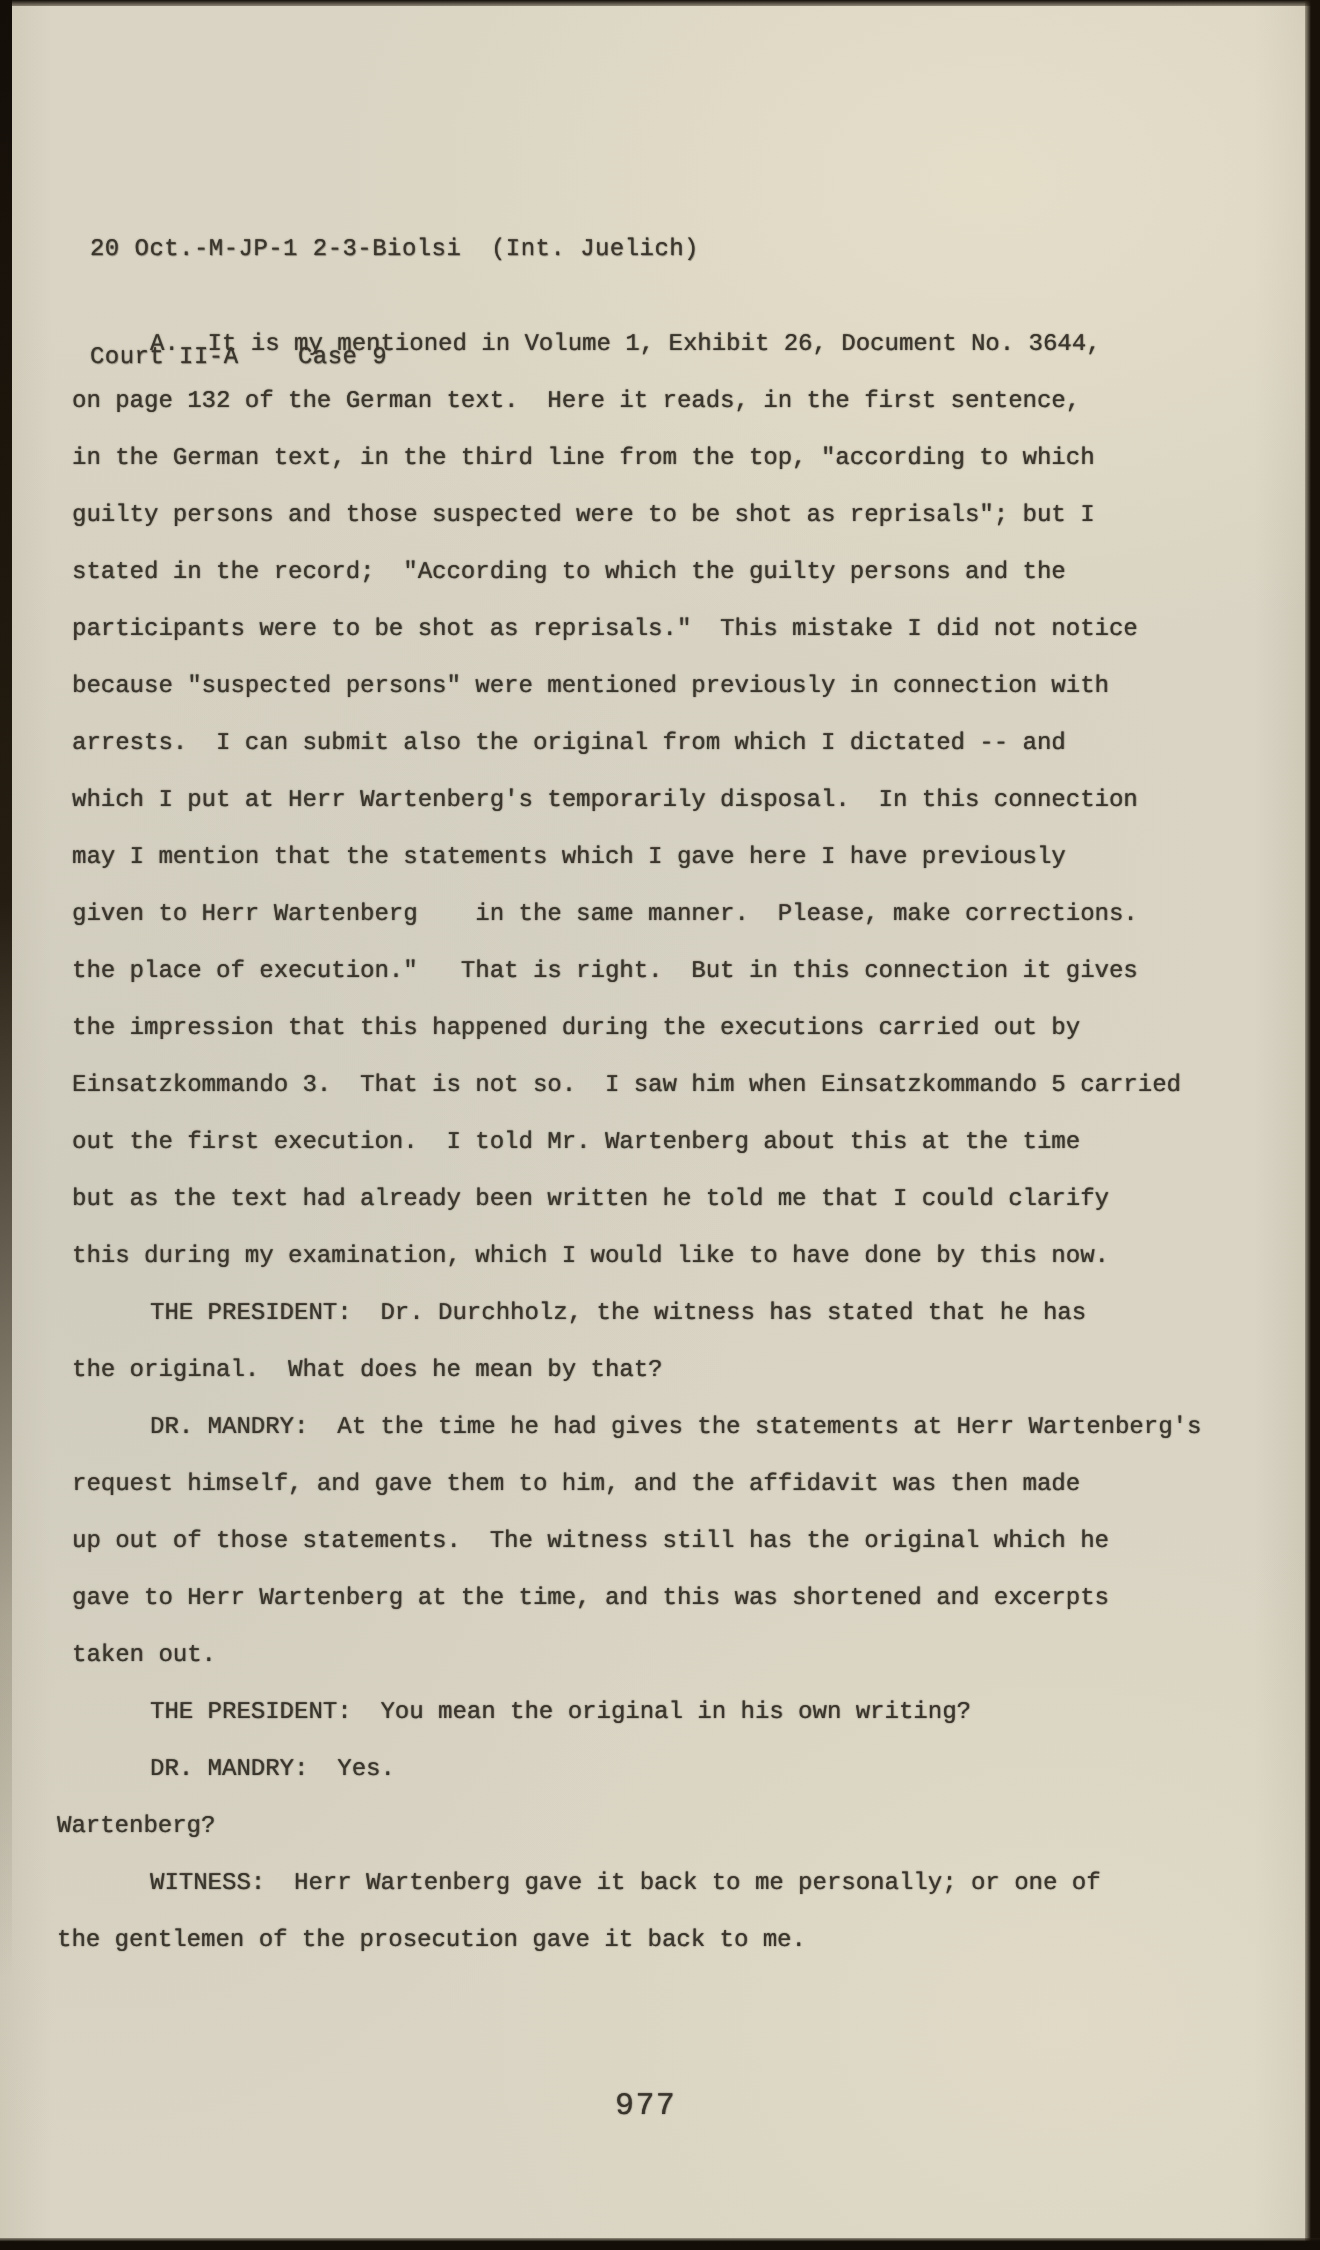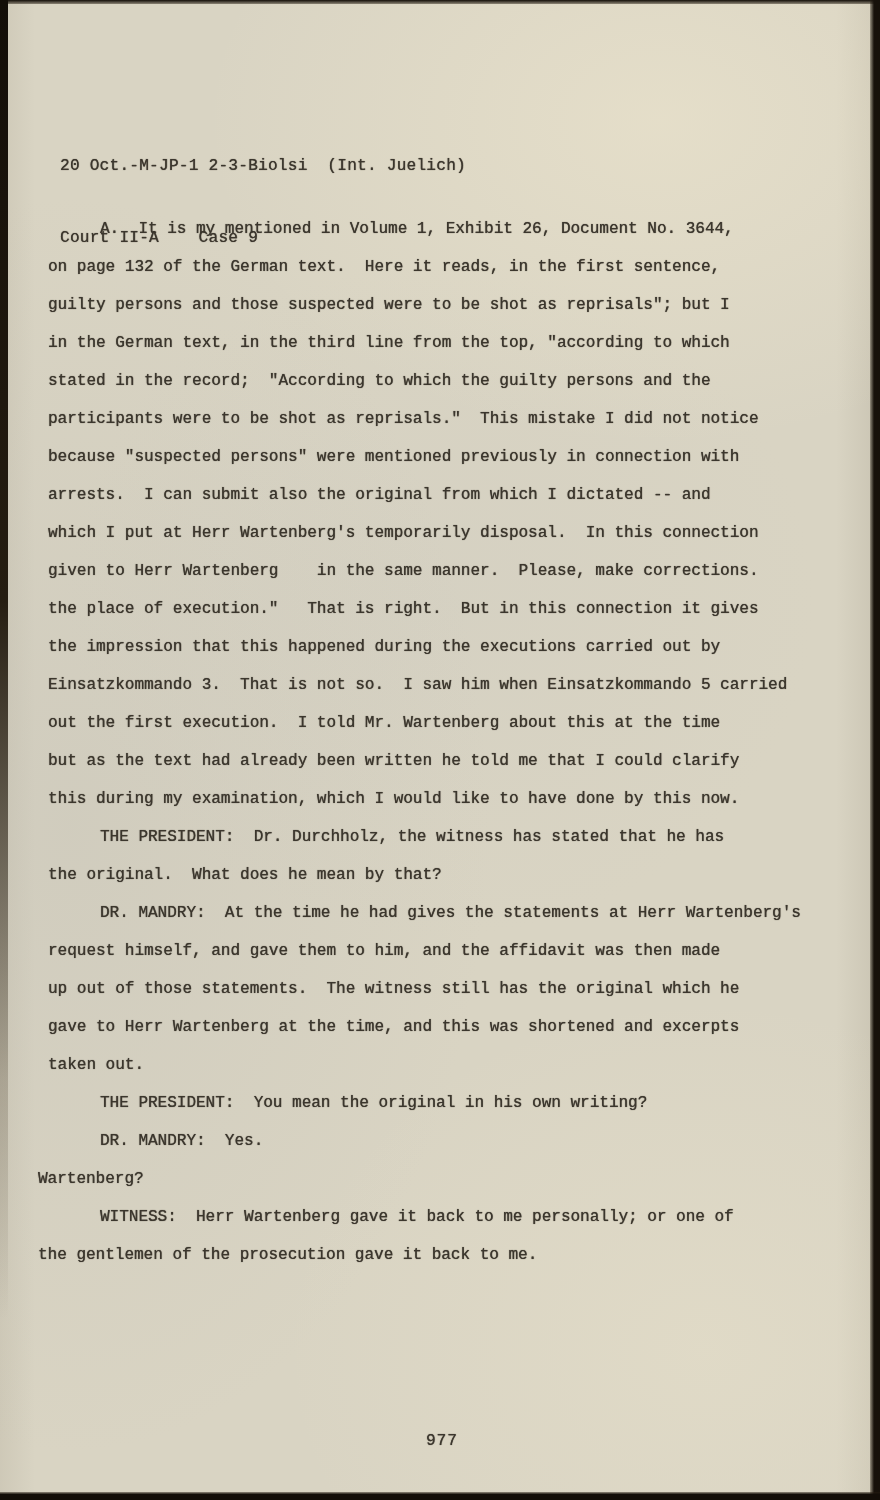--- a/index.html
+++ b/index.html
@@ -62,52 +62,52 @@
   }
   .line {
     height: 38px;
     line-height: 38px;
     white-space: pre;
   }
   .line.indent { padding-left: 52px; }
   .line.outdent { margin-left: -10px; }
   .page-number {
     position: absolute;
-    left: 426px;
+    left: 410px;
     top: 1390px;
-    font-size: 16px;
+    font-size: 21px;
     line-height: 30px;
     letter-spacing: 1px;
-    margin-top: 36px;
   }
 </style>
 </head>
 <body>
 
 <div class="scan">
   <div class="edge edge-top"></div>
   <div class="edge-left edge"></div>
   <div class="edge-right edge"></div>
   <div class="edge-bottom edge"></div>
 
   <div class="header ink">
     <div>20 Oct.-M-JP-1 2-3-Biolsi  (Int. Juelich)</div>
     <div>Court II-A    Case 9</div>
   </div>
 
   <div class="body ink" id="body-lines">
       <div class="line indent">A.  It is my mentioned in Volume 1, Exhibit 26, Document No. 3644,</div>
       <div class="line normal">on page 132 of the German text.  Here it reads, in the first sentence,</div>
+      <div class="line normal">in the German text, in the third line from the top, "according to which</div>
       <div class="line normal">guilty persons and those suspected were to be shot as reprisals"; but I</div>
-      <div class="line normal">in the German text, in the third line from the top, "according to which</div>
       <div class="line normal">stated in the record;  "According to which the guilty persons and the</div>
       <div class="line normal">participants were to be shot as reprisals."  This mistake I did not notice</div>
       <div class="line normal">because "suspected persons" were mentioned previously in connection with</div>
       <div class="line normal">arrests.  I can submit also the original from which I dictated -- and</div>
       <div class="line normal">which I put at Herr Wartenberg's temporarily disposal.  In this connection</div>
+      <div class="line normal">may I mention that the statements which I gave here I have previously</div>
       <div class="line normal">given to Herr Wartenberg    in the same manner.  Please, make corrections.</div>
       <div class="line normal">the place of execution."   That is right.  But in this connection it gives</div>
       <div class="line normal">the impression that this happened during the executions carried out by</div>
       <div class="line normal">Einsatzkommando 3.  That is not so.  I saw him when Einsatzkommando 5 carried</div>
       <div class="line normal">out the first execution.  I told Mr. Wartenberg about this at the time</div>
       <div class="line normal">but as the text had already been written he told me that I could clarify</div>
       <div class="line normal">this during my examination, which I would like to have done by this now.</div>
       <div class="line indent">THE PRESIDENT:  Dr. Durchholz, the witness has stated that he has</div>
       <div class="line normal">the original.  What does he mean by that?</div>
       <div class="line indent">DR. MANDRY:  At the time he had gives the statements at Herr Wartenberg's</div>

